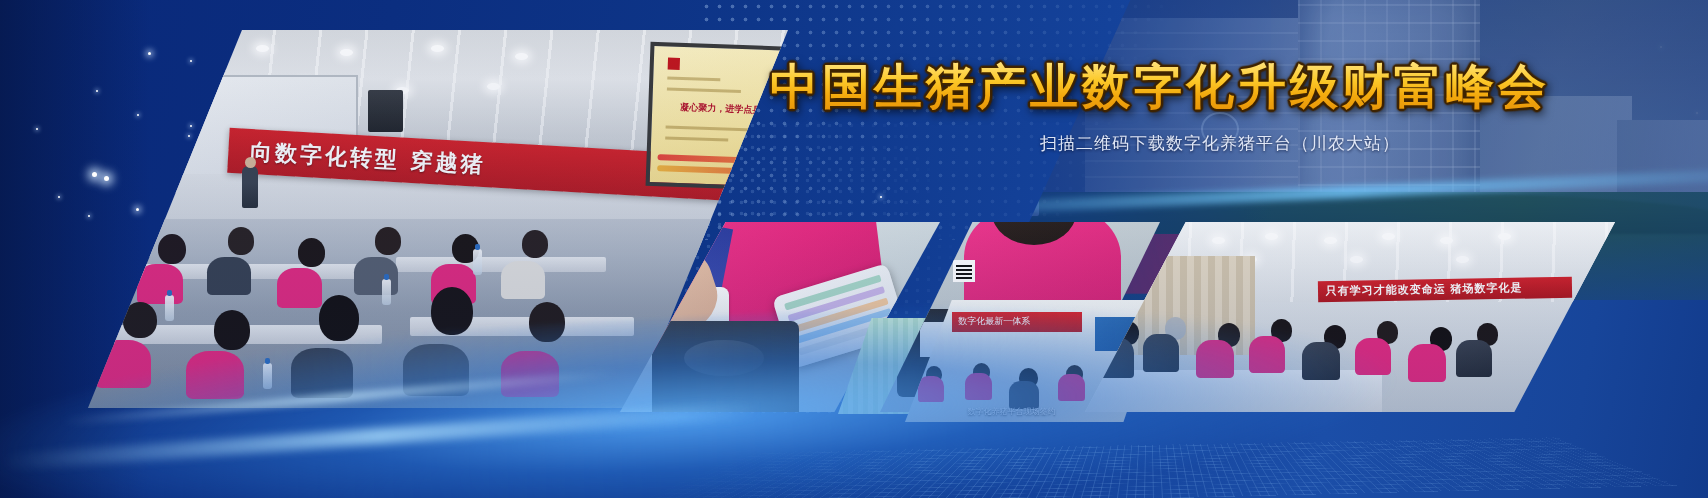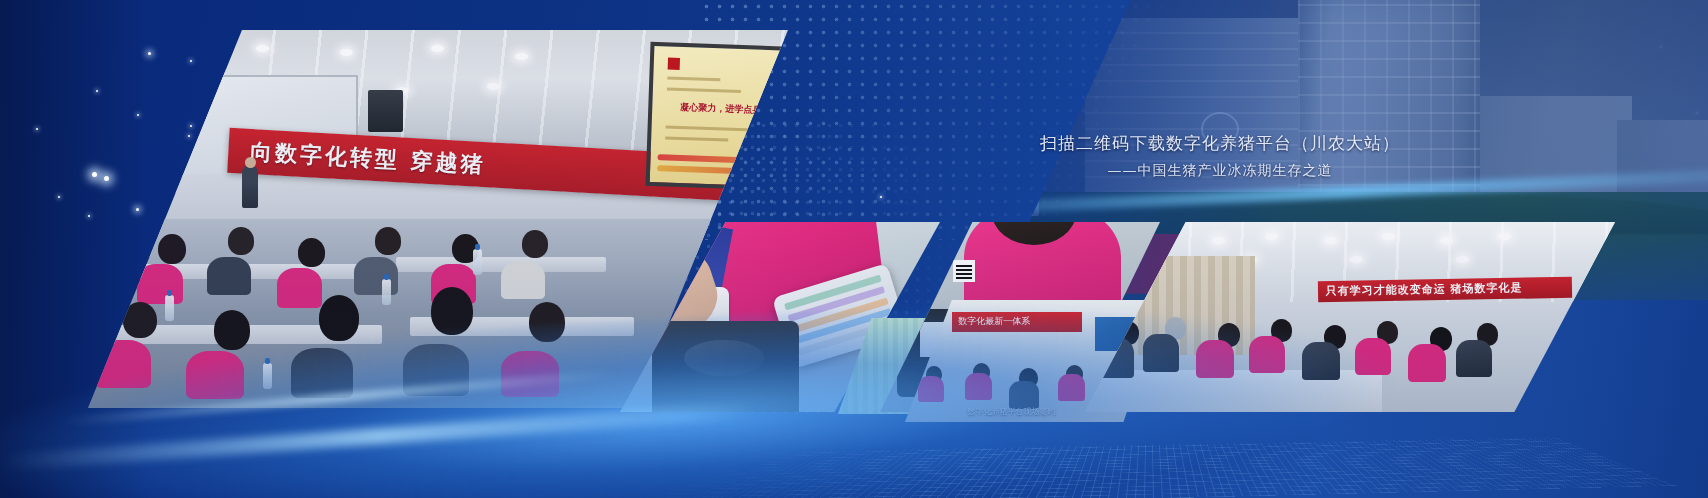--- a/index.html
+++ b/index.html
@@ -455,25 +455,27 @@
     <div class="suit" style="left:41%;top:63%;width:38px;height:38px"></div>
     <div class="head" style="left:55%;top:52%;width:21px;height:23px;background:#241b18"></div>
     <div class="shirt" style="left:51%;top:61%;width:36px;height:37px;background:#ec2a80"></div>
     <div class="head" style="left:65%;top:55%;width:22px;height:24px;background:#15100e"></div>
     <div class="shirt" style="left:61%;top:64%;width:38px;height:38px;background:#ec2a80"></div>
     <div class="head" style="left:74%;top:53%;width:21px;height:23px;background:#1e1715"></div>
     <div class="suit" style="left:70%;top:62%;width:36px;height:37px"></div>
     <div class="tint-blue"></div>
   </div>
 
+  <div id="title-wrap">
+    <div id="main-title">中国生猪产业数字化升级财富峰会</div>
+  </div>
 
   <div id="sub-wrap">
     <div class="sub-emblem"></div>
     <div class="sub-line" id="sub1">扫描二维码下载数字化养猪平台（川农大站）</div>
-    <div class="sub-line" id="sub2">——中国生猪产业冰冻期生存之道</div>
   </div>
 
   <div class="bottom-glow"></div>
   <div class="bottom-grid"></div>
   <div class="bottom-streak"></div>
   <div class="bottom-streak2"></div>
 
 </div>
 
 </body></html>

